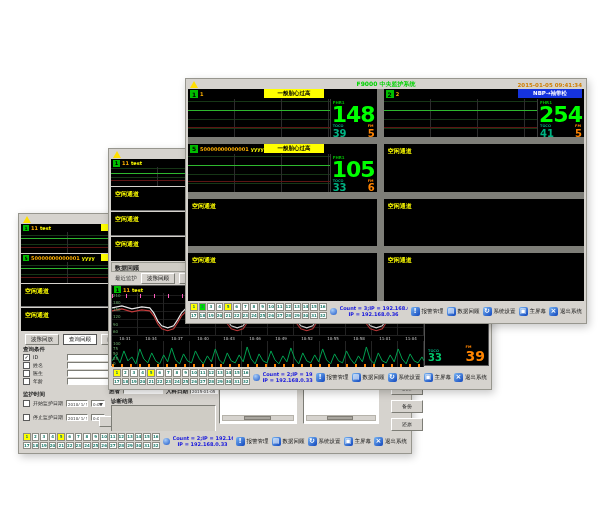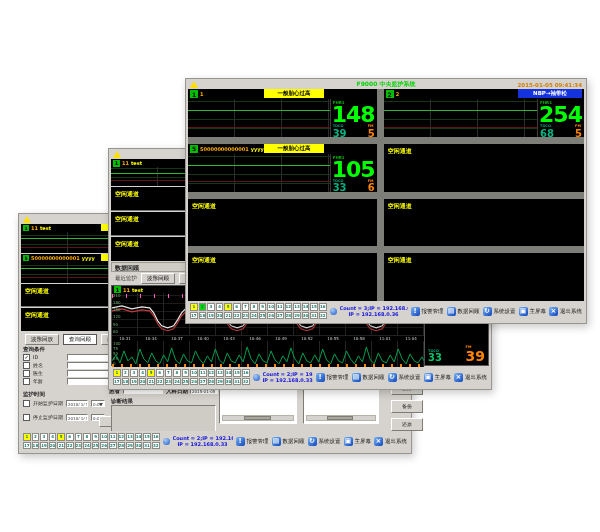--- a/index.html
+++ b/index.html
@@ -488,21 +488,21 @@
         <span class="banner blue pos-right">NBP→袖带松</span>
       </div>
       <div class="chbody">
         <div class="wave"></div>
         <div class="nums">
           <span class="fhrlab">FHR1</span>
           <span class="fhrval">254</span>
           <div class="subrow">
             <span class="grp">
                 <span class="tocolab">TOCO</span>
-              <span class="tocoval">68</span>
+              <span class="tocoval">41</span>
               </span>
             <span class="grp">
                 <span class="fmlab">FM</span>
               <span class="fmval">5</span>
               </span>
           </div>
         </div>
       </div>
     </div>
 

